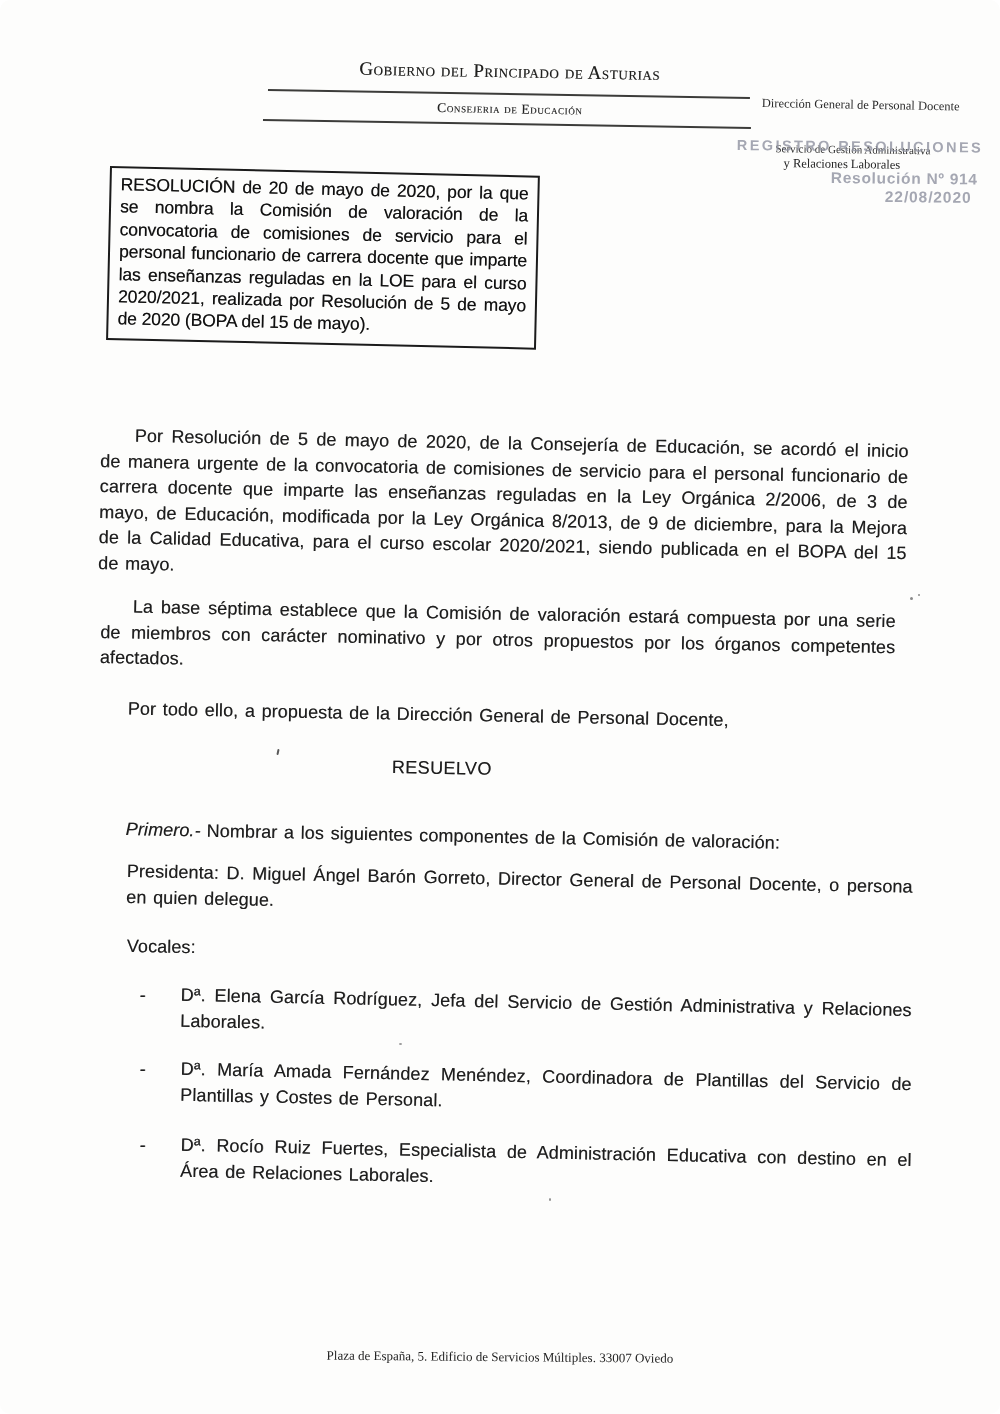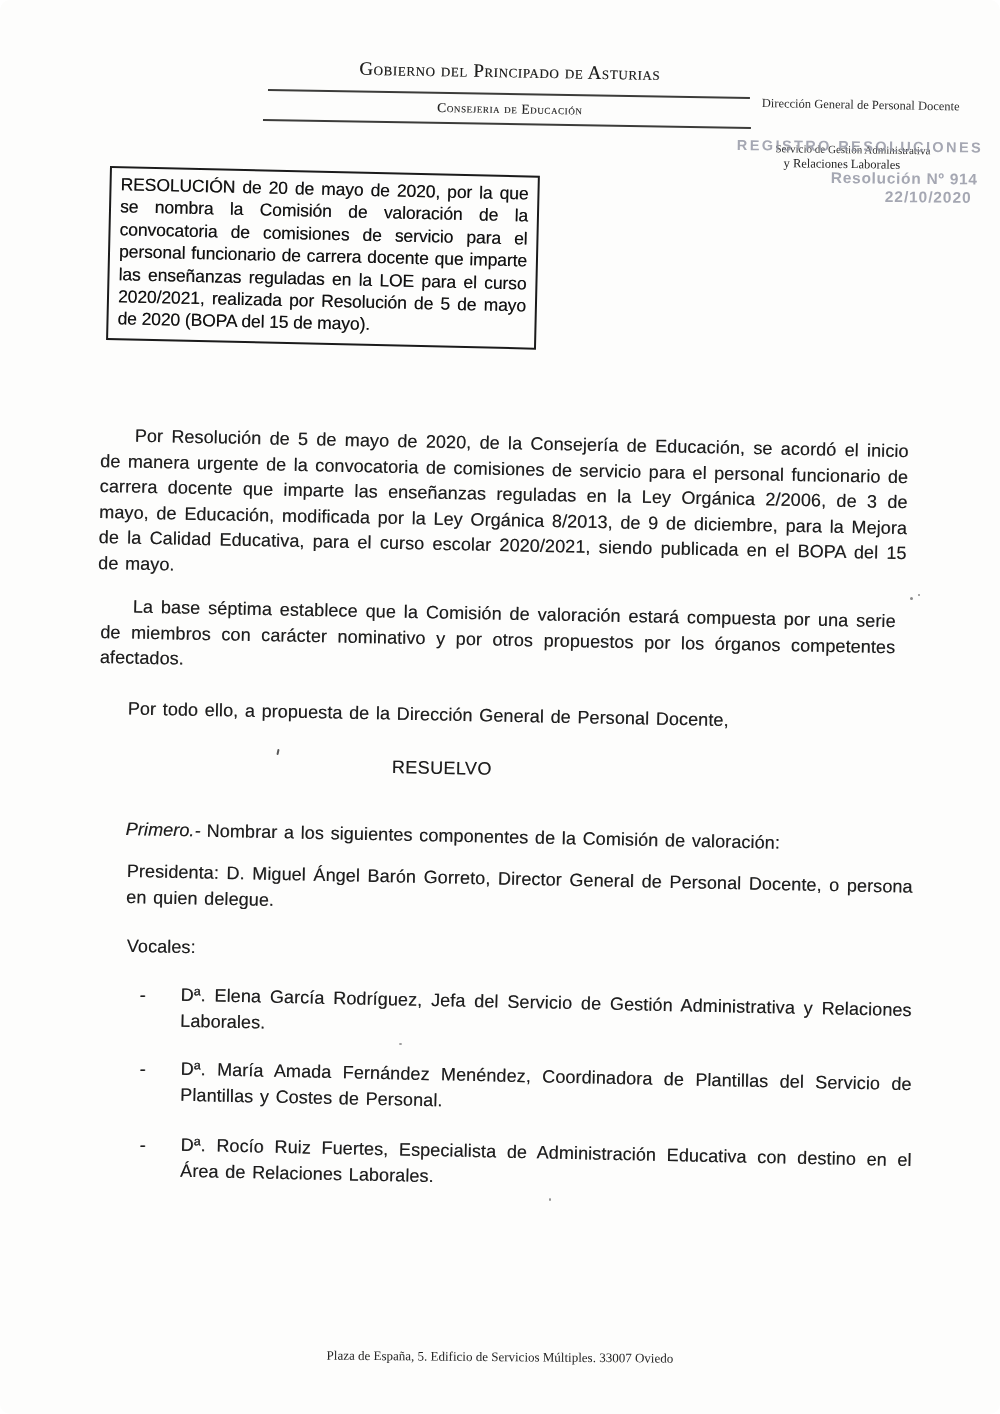--- a/index.html
+++ b/index.html
@@ -131,21 +131,21 @@
   <div class="abs gov-title">Gobierno del Principado de Asturias</div>
   <div class="abs rule rule1"></div>
   <div class="abs dept-title">Consejeria de Educación</div>
   <div class="abs rule rule2"></div>
   <div class="abs direction">Dirección General de Personal Docente</div>
 
   <div class="abs svc1">Servicio de Gestión Administrativa</div>
   <div class="abs svc2">y Relaciones Laborales</div>
   <div class="abs stamp stamp-registry" style="color: rgb(146, 149, 163);">REGISTRO RESOLUCIONES</div>
   <div class="abs stamp stamp-resnum" style="color: rgb(146, 149, 163);">Resolución Nº 914</div>
-  <div class="abs stamp stamp-date" style="color: rgb(146, 149, 163);">22/10/2020</div>
+  <div class="abs stamp stamp-date" style="color: rgb(146, 149, 163);">22/08/2020</div>
 
   <div class="abs title-box">RESOLUCIÓN de 20 de mayo de 2020, por la que se nombra la Comisión de valoración de la convocatoria de comisiones de servicio para el personal funcionario de carrera docente que imparte las enseñanzas reguladas en la LOE para el curso 2020/2021, realizada por Resolución de 5 de mayo de 2020 (BOPA del 15 de mayo).</div>
 
   <div class="abs bodytxt p1">Por Resolución de 5 de mayo de 2020, de la Consejería de Educación, se acordó el inicio de manera urgente de la convocatoria de comisiones de servicio para el personal funcionario de carrera docente que imparte las enseñanzas reguladas en la Ley Orgánica 2/2006, de 3 de mayo, de Educación, modificada por la Ley Orgánica 8/2013, de 9 de diciembre, para la Mejora de la Calidad Educativa, para el curso escolar 2020/2021, siendo publicada en el BOPA del 15 de mayo.</div>
   <div class="abs bodytxt p2">La base séptima establece que la Comisión de valoración estará compuesta por una serie de miembros con carácter nominativo y por otros propuestos por los órganos competentes afectados.</div>
   <div class="abs bodytxt p3">Por todo ello, a propuesta de la Dirección General de Personal Docente,</div>
 
   <div class="abs bodytxt resuelvo">RESUELVO</div>
 
   <div class="abs bodytxt primero">

